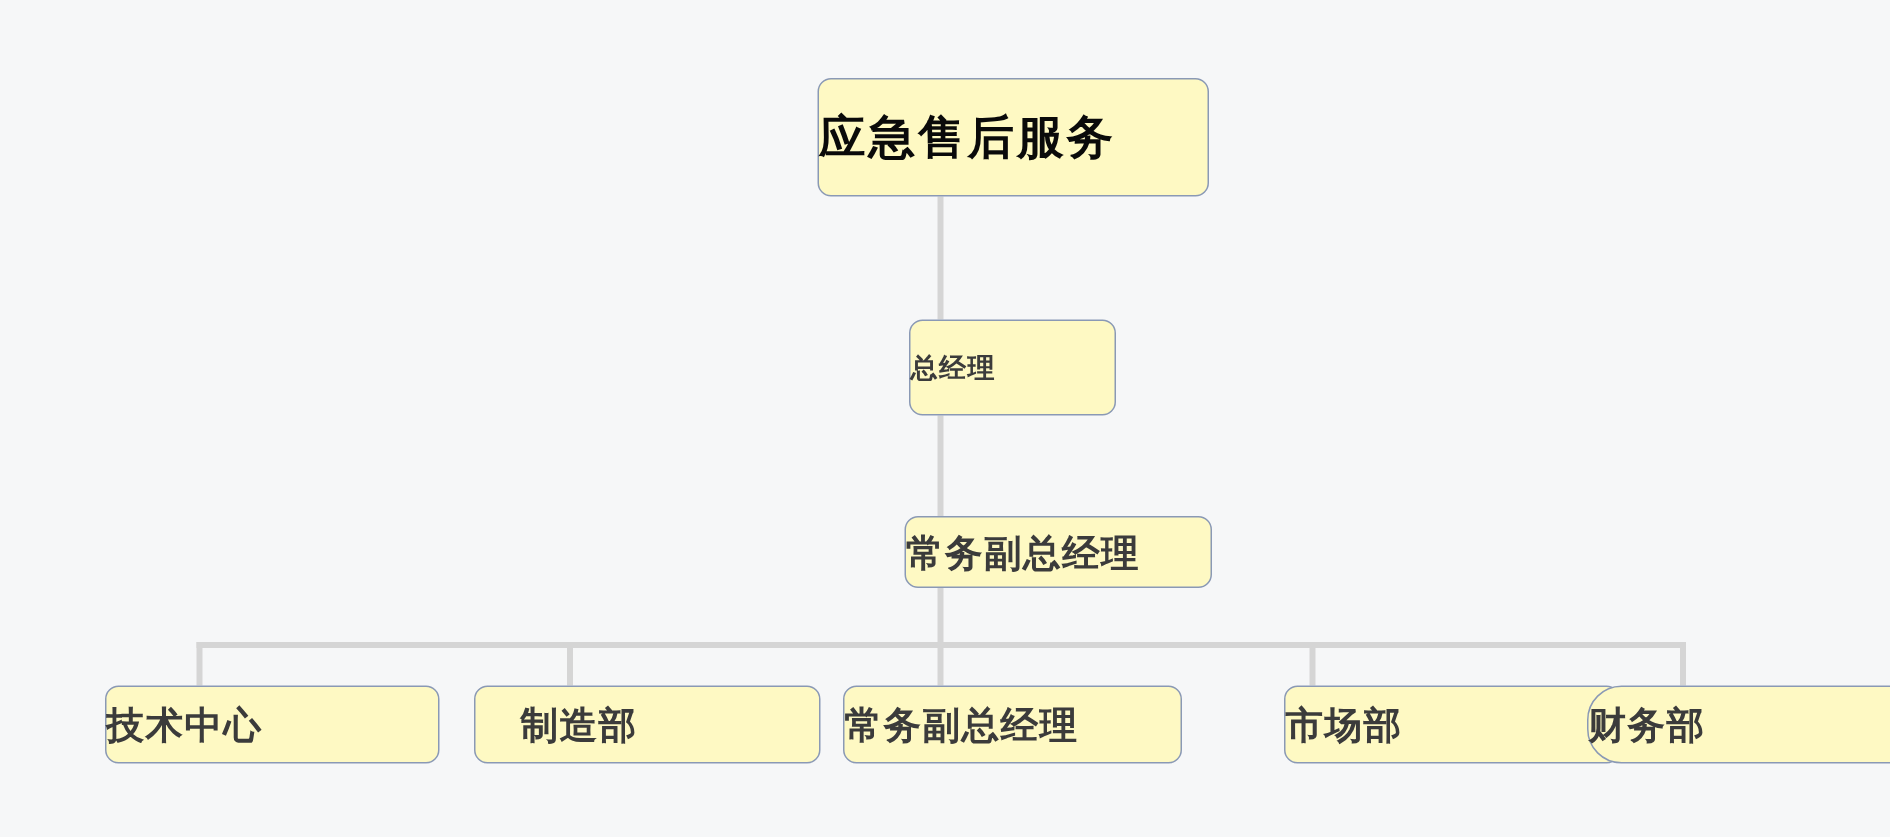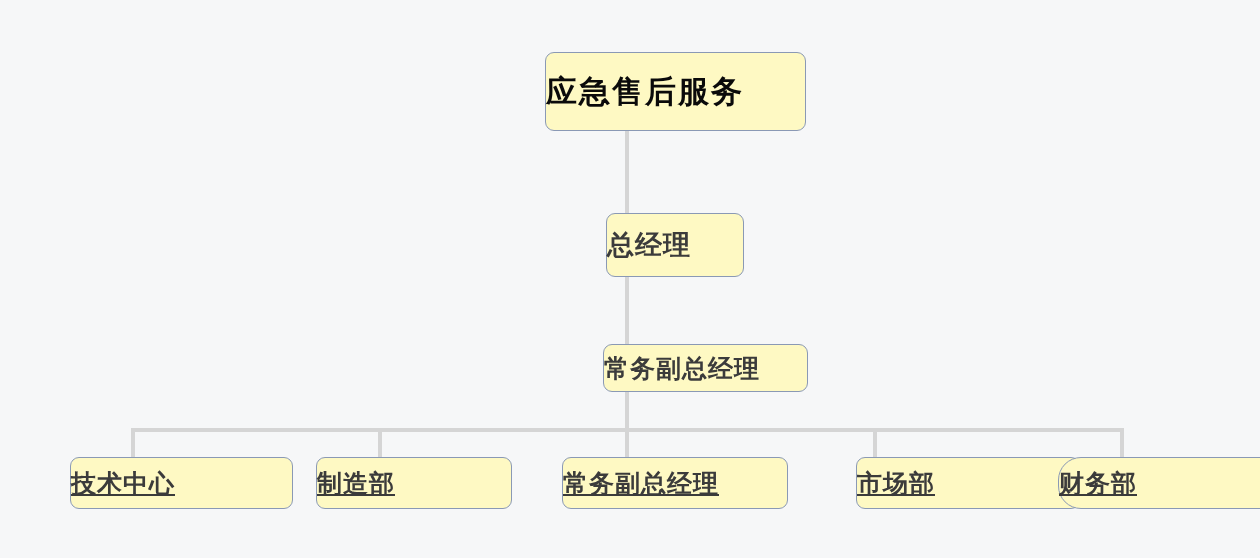--- a/index.html
+++ b/index.html
@@ -27,26 +27,26 @@
     letter-spacing: 1px;
     text-align: center;
     white-space: nowrap;
     margin-left: 48px;
   }
 
   .node-root {
     left: 497px; top: 52px; width: 261px; height: 79px;
     font-size: 31px; color: #0a0a0a; letter-spacing: 2px;
   }
-  .node-gm   { left: 558px; top: 213px; width: 138px; height: 64px; font-size: 27px; }
+  .node-gm   { left: 558px; top: 213px; width: 138px; height: 64px; font-size: 18px; }
   .node-dgm  { left: 555px; top: 344px; width: 205px; height: 48px; font-size: 25px; }
 
-  .dept { top: 457px; height: 52px; font-size: 25px; text-decoration: underline; }
+  .dept { top: 457px; height: 52px; font-size: 25px; }
   .dept-1 { left: 22px;   width: 223px; }
-  .dept-2 { left: 268px;  width: 196px; }
+  .dept-2 { left: 268px;  width: 231px; padding-left: 30px; }
   .dept-3 { left: 514px;  width: 226px; }
   .dept-4 { left: 808px;  width: 224px; }
   .dept-5 { left: 1010px; width: 225px; border-radius: 23px; }
 
   .line { position: absolute; background: #d5d5d5; }
 
   .v-root-gm  { left: 625px; top: 131px; width: 4px; height: 82px; }
   .v-gm-dgm   { left: 625px; top: 277px; width: 4px; height: 67px; }
   .v-dgm-rail { left: 625px; top: 392px; width: 4px; height: 65px; }
 

